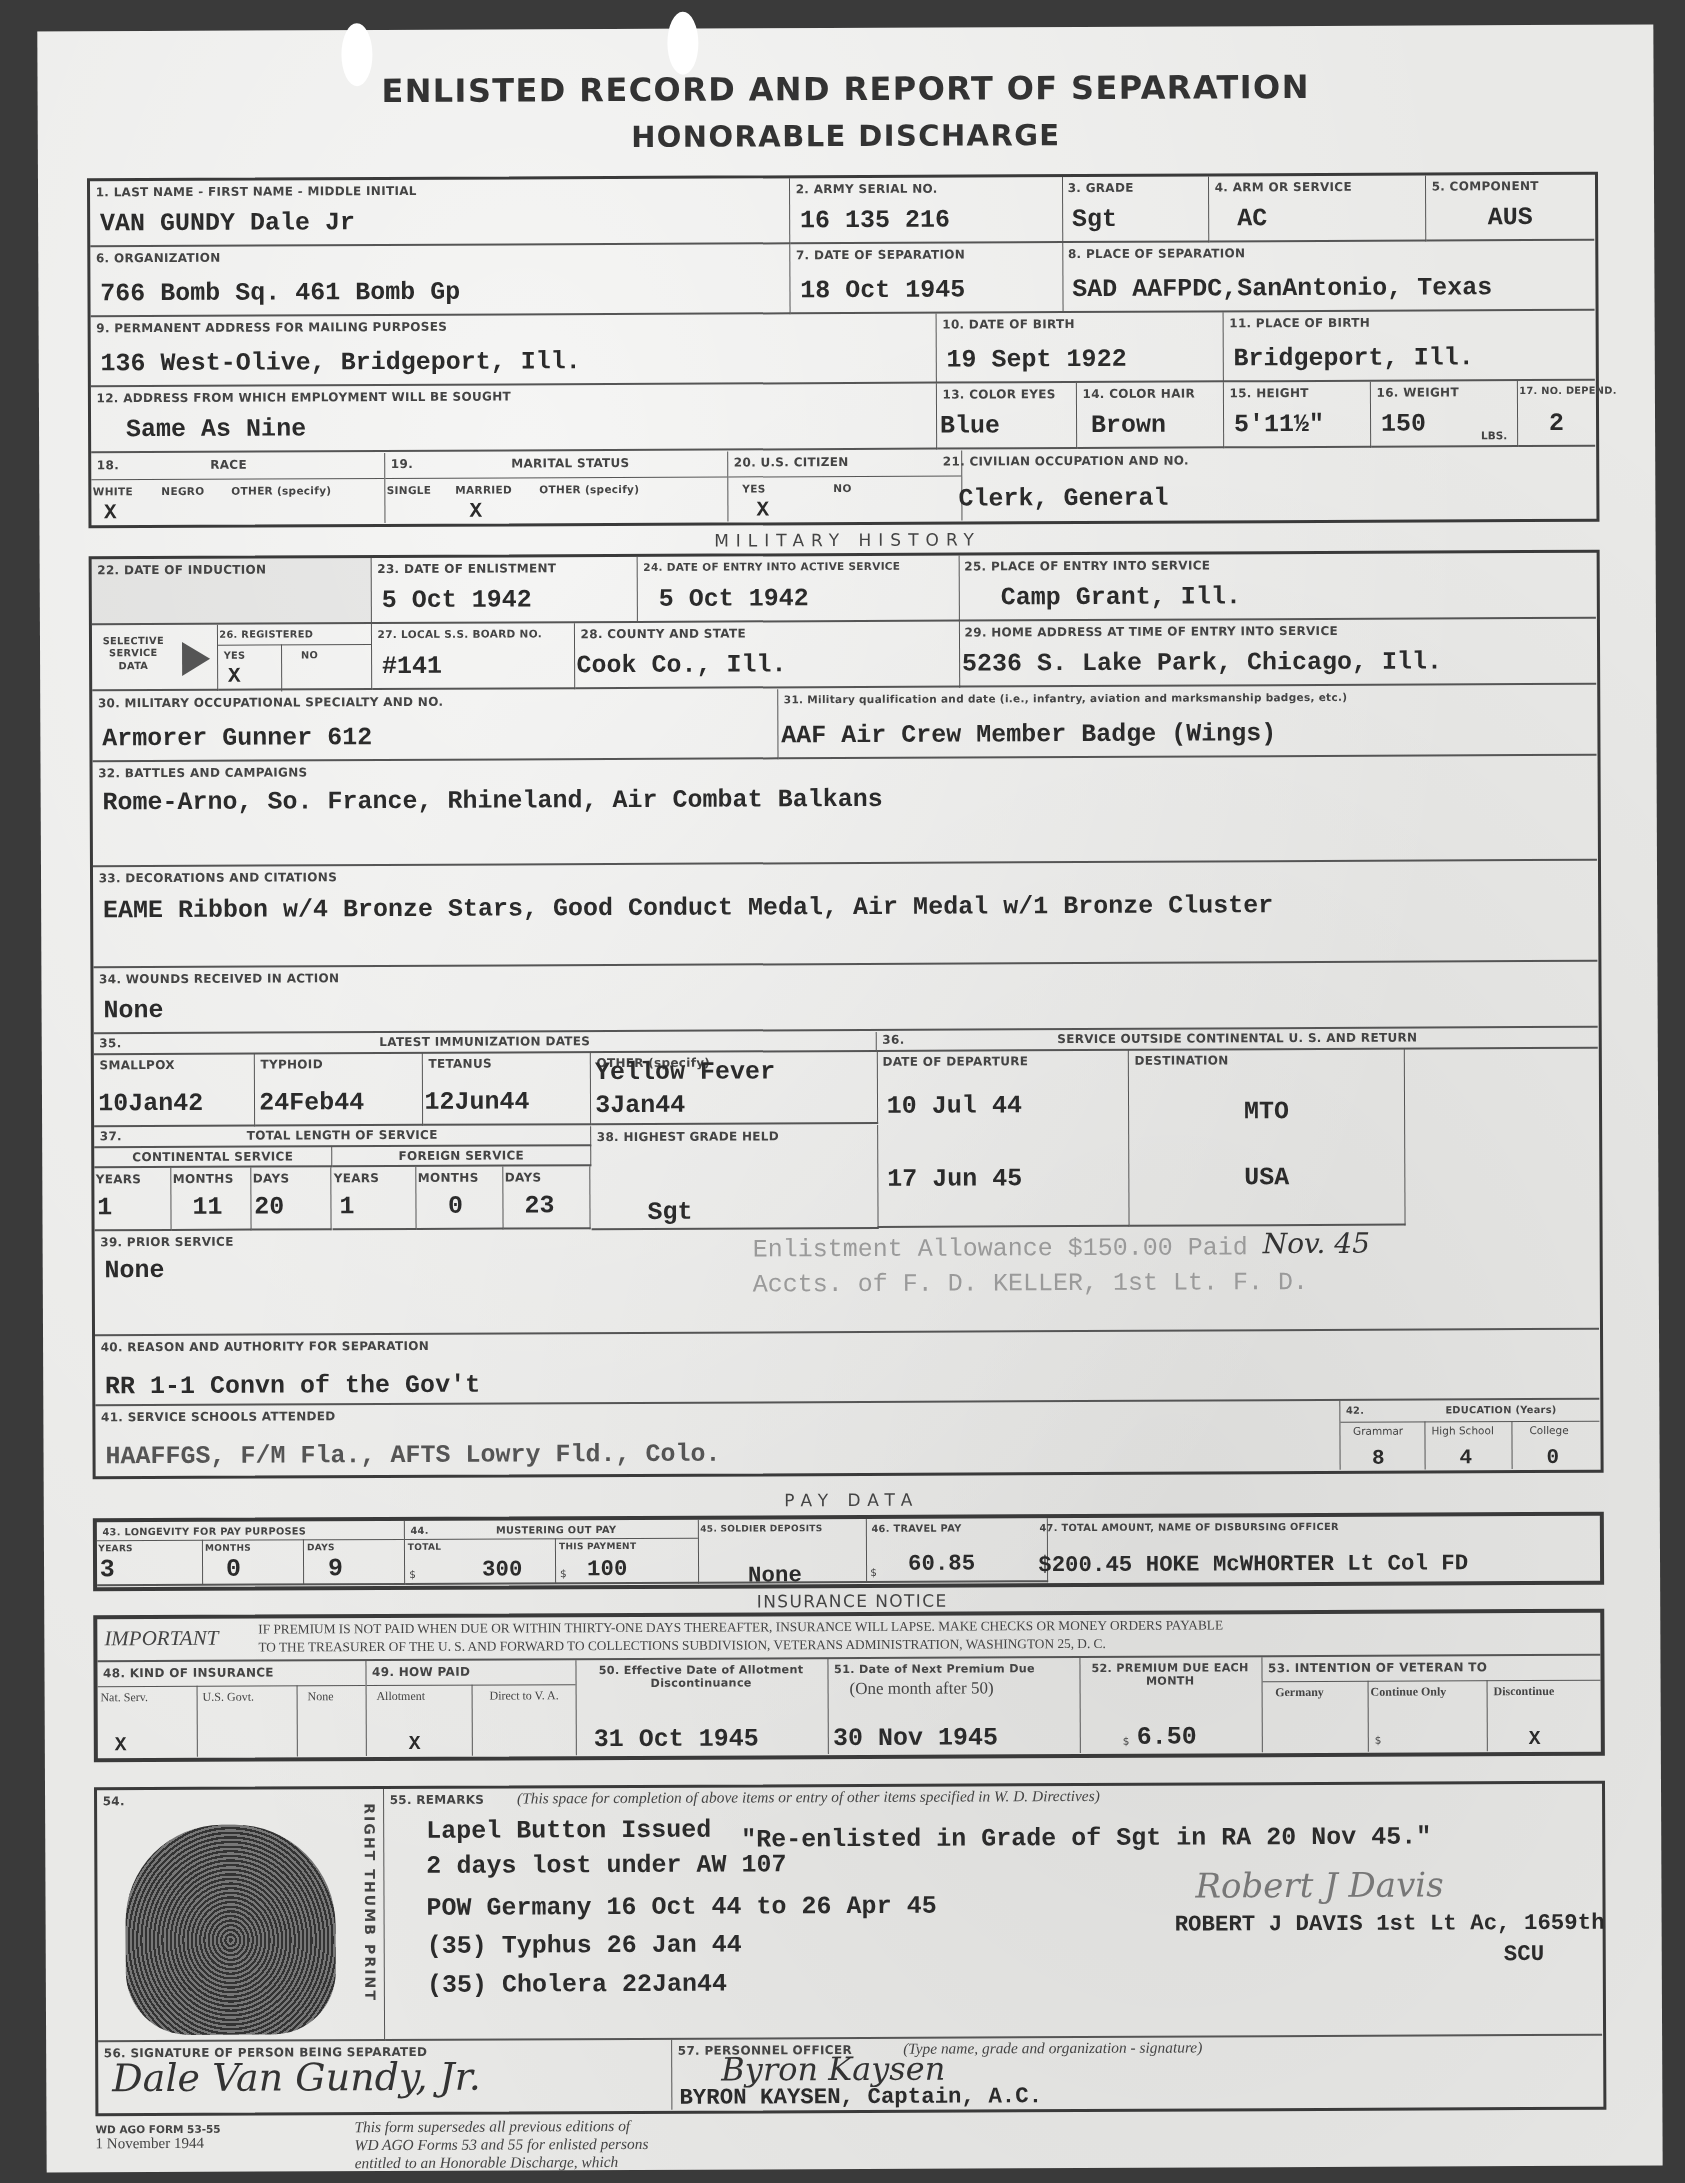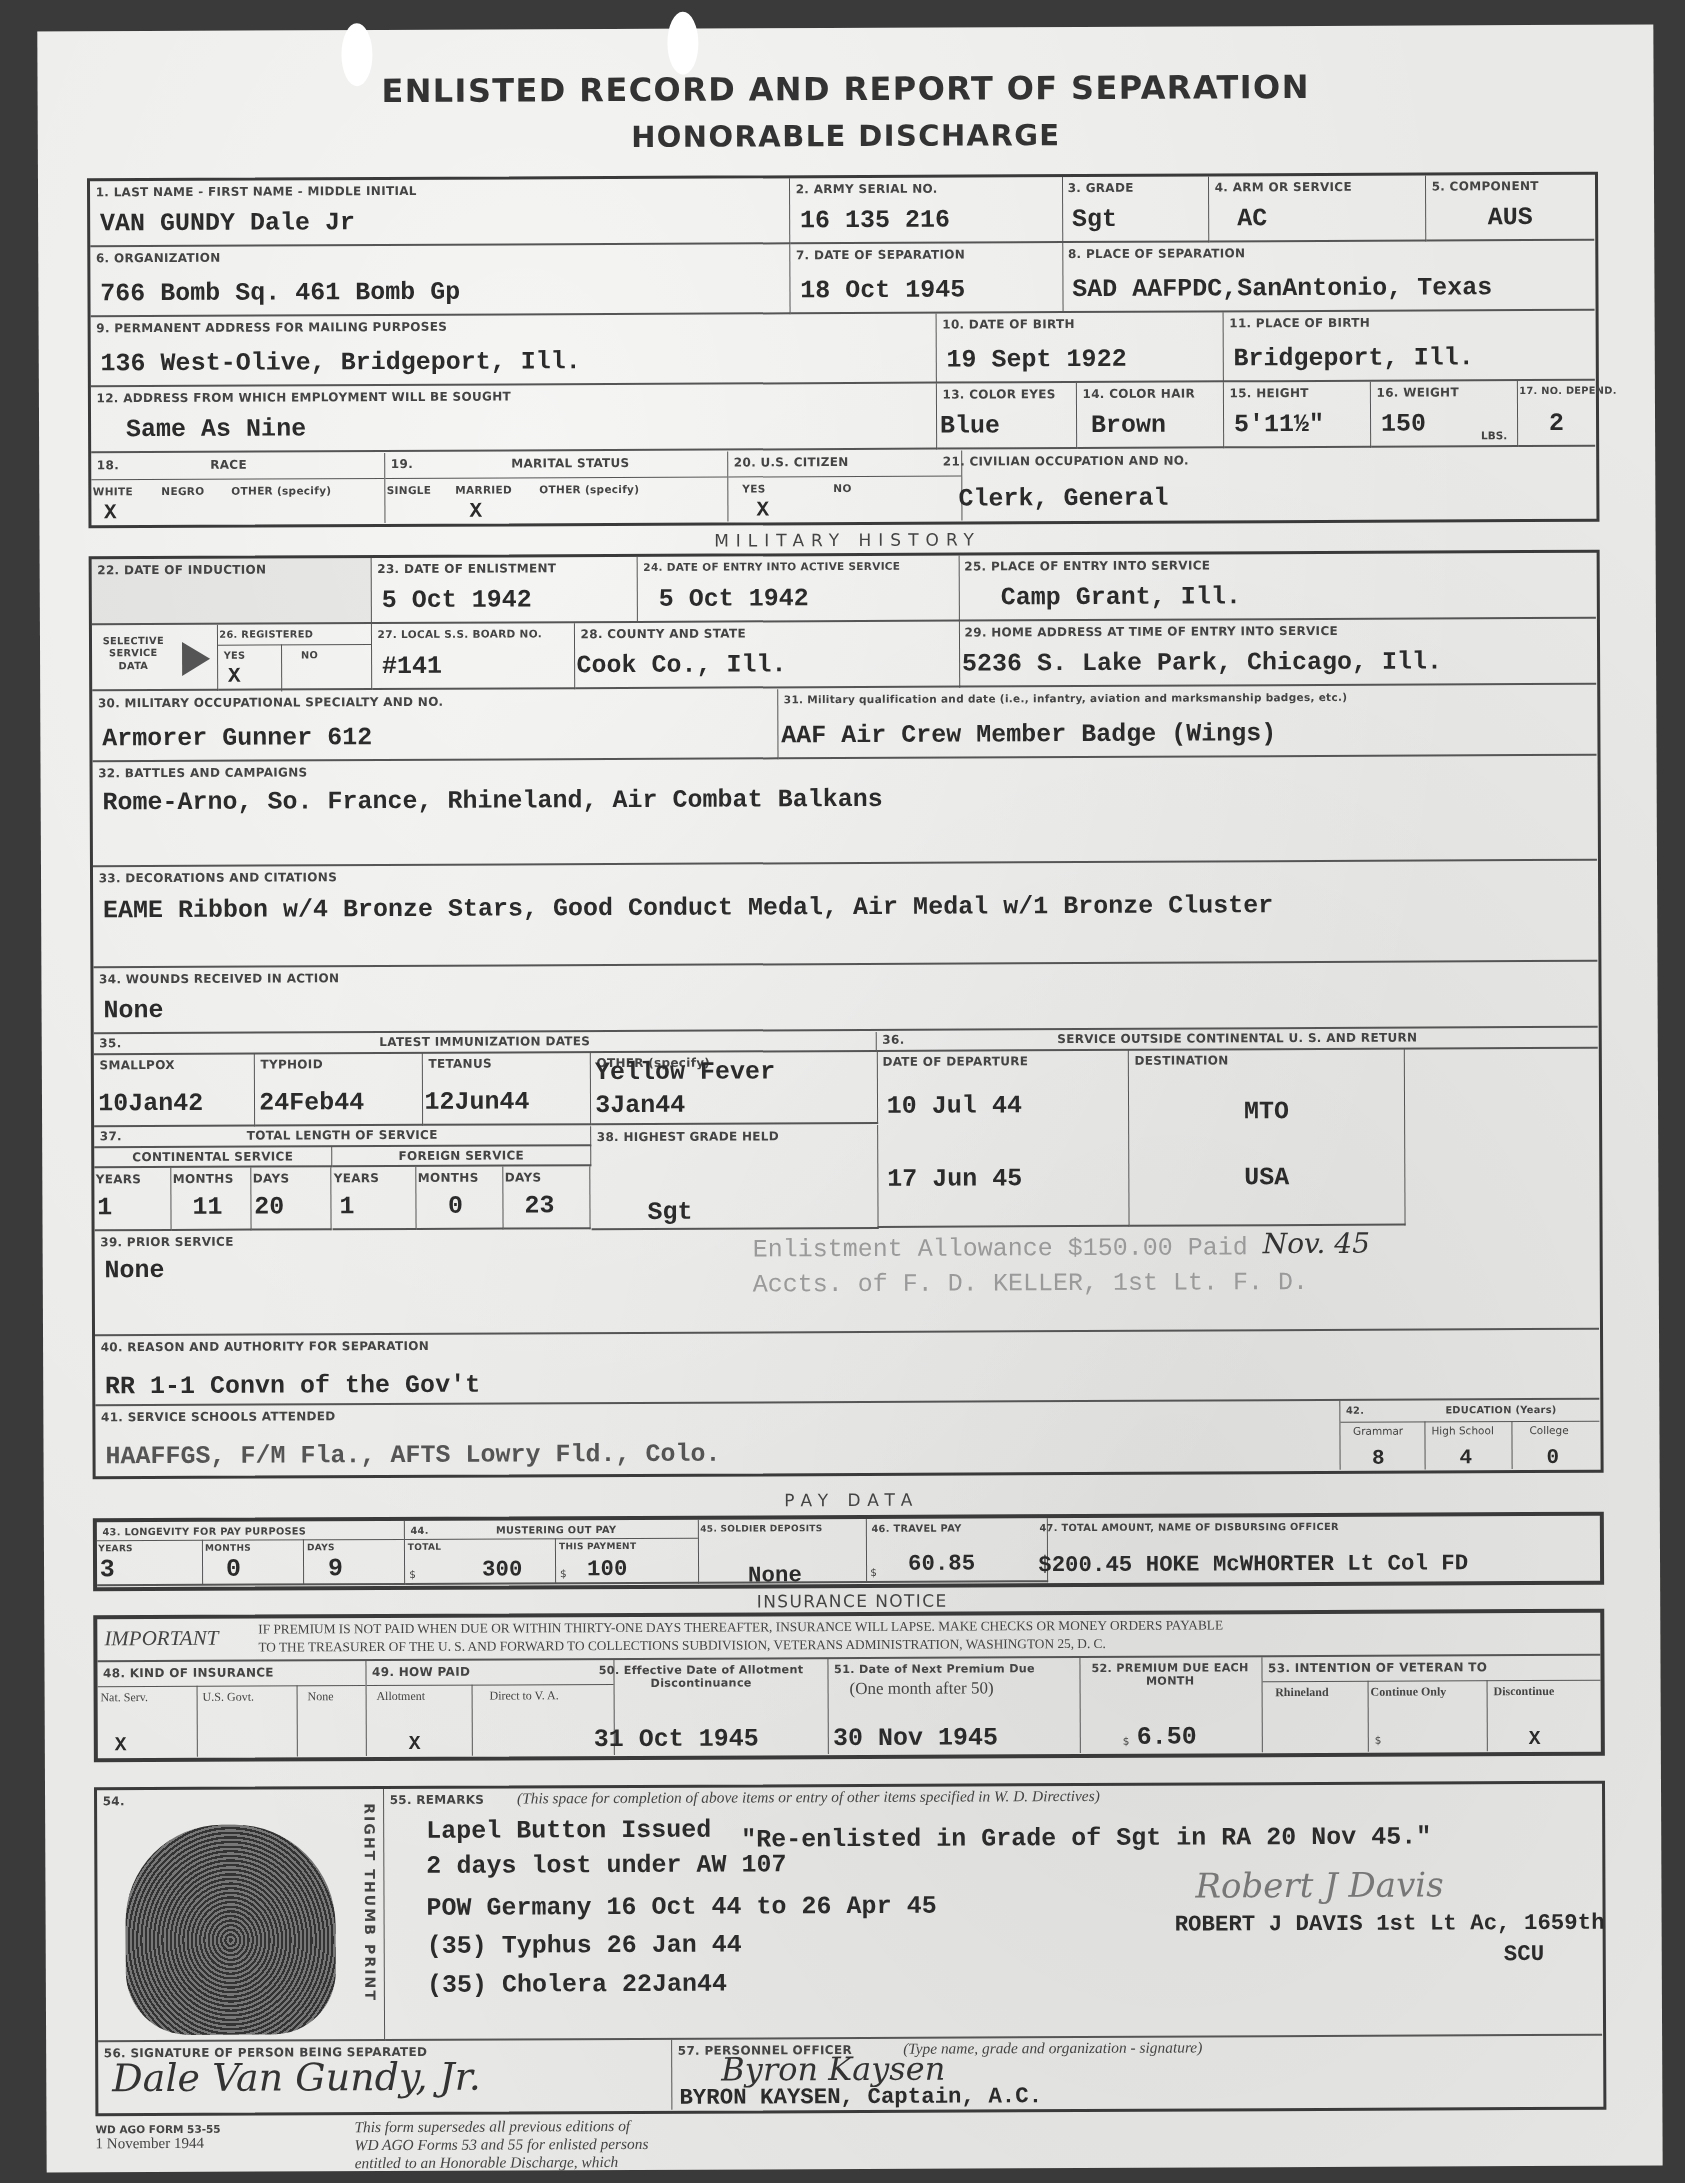--- a/index.html
+++ b/index.html
@@ -367,21 +367,21 @@
     <div class="cell" style="left:0;top:43px;width:269px;height:95px;border-bottom:none;">
       <span class="lbl">48. Kind of insurance</span>
       <div style="position:absolute;left:0;top:24px;width:100%;border-top:1.4px solid #555;"></div>
       <div style="position:absolute;left:99px;top:24px;height:71px;border-left:1.4px solid #555;"></div>
       <div style="position:absolute;left:199px;top:24px;height:71px;border-left:1.4px solid #555;"></div>
       <span class="imp" style="position:absolute;left:2.8px;top:28px;font-size:12px">Nat. Serv.</span>
       <span class="imp" style="position:absolute;left:105px;top:28px;font-size:12px">U.S. Govt.</span>
       <span class="imp" style="position:absolute;left:210px;top:28px;font-size:12px">None</span>
       <span class="val" style="left:17px;bottom:1.4px;font-size:19.6px">X</span>
     </div>
-    <div class="cell" style="left:269px;top:43px;width:248px;height:95px;border-bottom:none;">
+    <div class="cell" style="left:269px;top:43px;width:210px;height:95px;border-bottom:none;">
       <span class="lbl">49. How paid</span>
       <div style="position:absolute;left:0;top:24px;width:100%;border-top:1.4px solid #555;"></div>
       <div style="position:absolute;left:105px;top:24px;height:71px;border-left:1.4px solid #555;"></div>
       <span class="imp" style="position:absolute;left:9.8px;top:28px;font-size:12px">Allotment</span>
       <span class="imp" style="position:absolute;left:119px;top:28px;font-size:12px;width:77px;text-align:center">Direct to V. A.</span>
       <span class="val" style="left:42px;bottom:1.4px;font-size:19.6px">X</span>
     </div>
     <div class="cell" style="left:479px;top:43px;width:252px;height:95px;border-bottom:none;">
       <span class="lbl" style="text-transform:none;width:238px;white-space:normal;text-align:center;font-size:11.2px">50. Effective Date of Allotment Discontinuance</span>
       <span class="val" style="left:17px;bottom:1.4px">31 Oct 1945</span>
@@ -394,21 +394,21 @@
     <div class="cell" style="left:983px;top:43px;width:182px;height:95px;border-bottom:none;">
       <span class="lbl" style="width:168px;white-space:normal;text-align:center;font-size:11.2px">52. Premium due each month</span>
       <span class="small" style="position:absolute;left:42px;bottom:5.6px">$</span>
       <span class="val" style="left:56px;bottom:1.4px">6.50</span>
     </div>
     <div class="cell" style="left:1165px;top:43px;width:338px;height:95px;border-right:none;border-bottom:none;">
       <span class="lbl">53. Intention of veteran to</span>
       <div style="position:absolute;left:0;top:24px;width:100%;border-top:1.4px solid #555;"></div>
       <div style="position:absolute;left:105px;top:24px;height:71px;border-left:1.4px solid #555;"></div>
       <div style="position:absolute;left:224px;top:24px;height:71px;border-left:1.4px solid #555;"></div>
-      <span class="imp" style="position:absolute;left:12.6px;top:28px;font-size:12px;font-weight:bold">Rhineland</span>
+      <span class="imp" style="position:absolute;left:12.6px;top:28px;font-size:12px;font-weight:bold">Germany</span>
       <span class="imp" style="position:absolute;left:108px;top:28px;font-size:12px;font-weight:bold">Continue Only</span>
       <span class="imp" style="position:absolute;left:231px;top:28px;font-size:12px;font-weight:bold">Discontinue</span>
       <span class="small" style="position:absolute;left:112px;bottom:5.6px">$</span>
       <span class="val" style="left:266px;bottom:1.4px;font-size:19.6px">X</span>
     </div>
   </div>
 
   <div class="box" style="left:49px;top:1756px;width:1511px;height:329px;border-width:3.5px;">
     <div class="cell" style="left:0;top:0;width:287px;height:252px;">
       <span class="lbl">54.</span>

